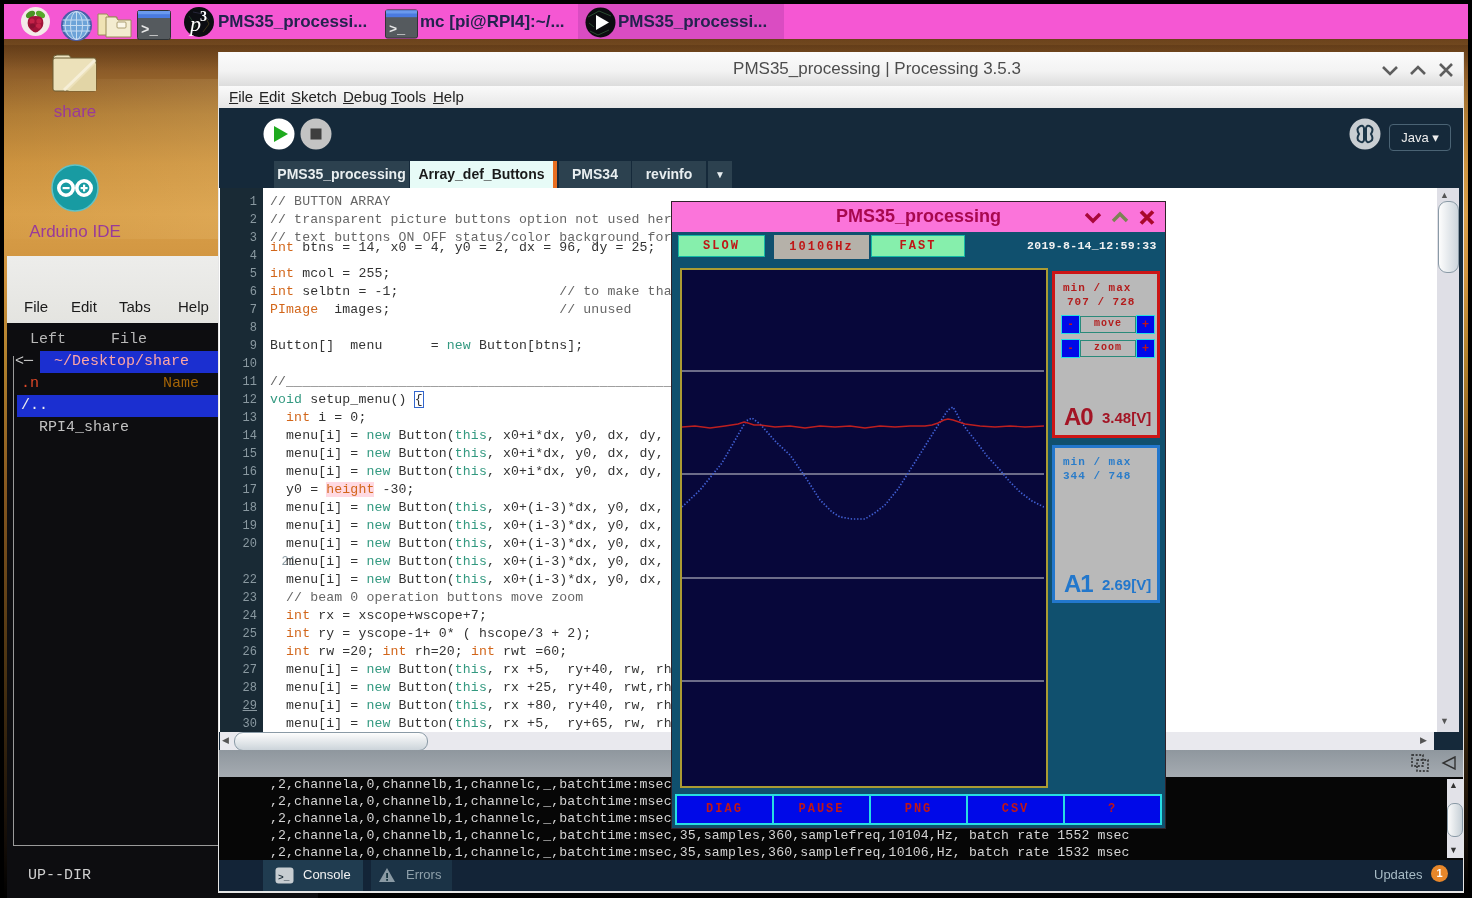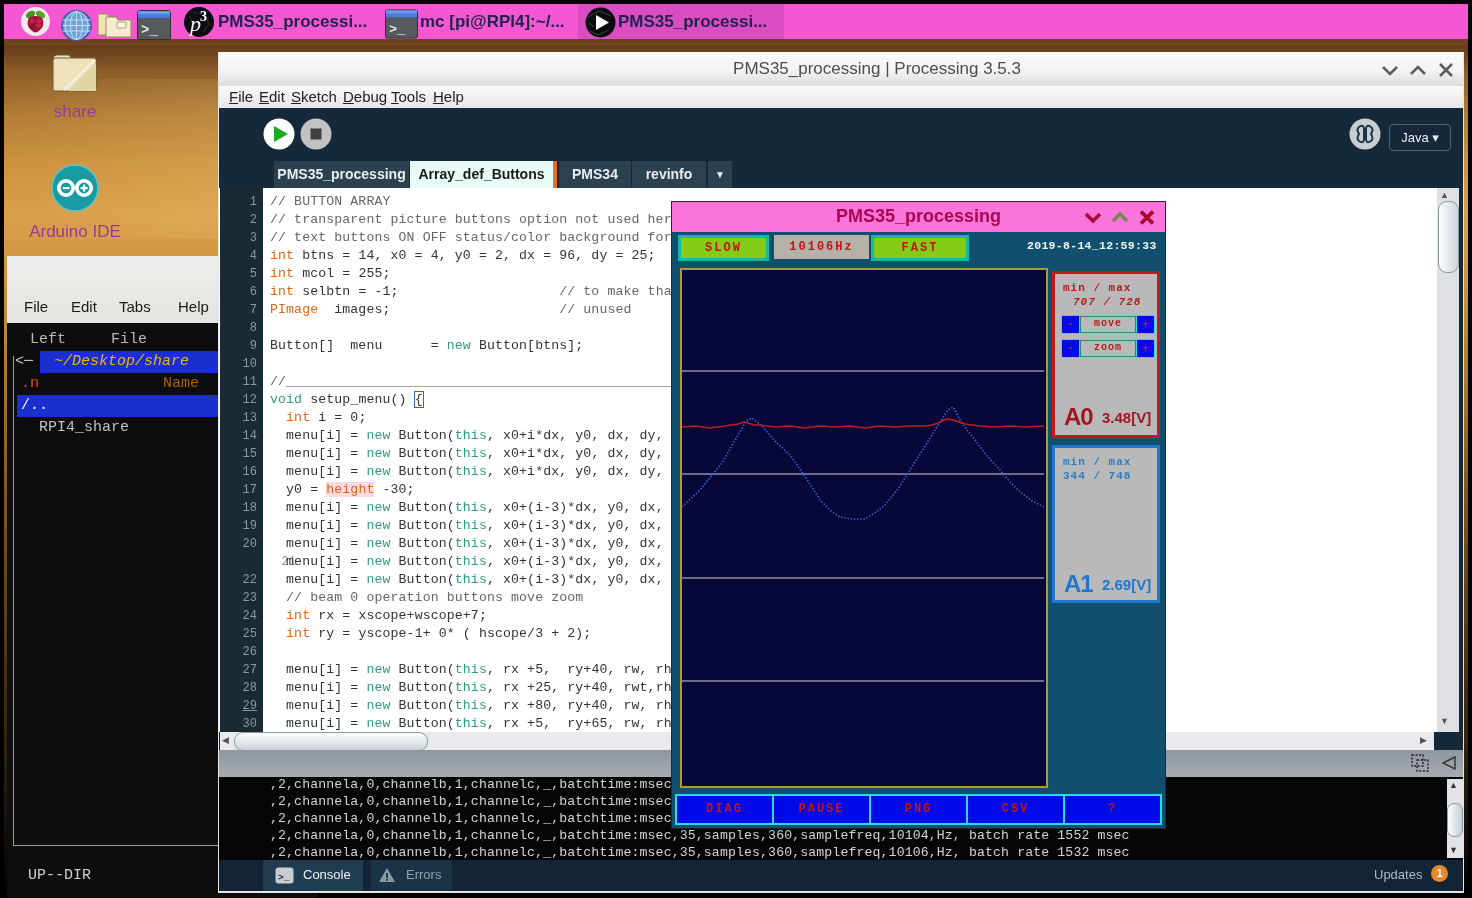--- a/index.html
+++ b/index.html
@@ -33,21 +33,21 @@
   .cl{position:absolute;left:51px;font-family:"Liberation Mono",monospace;font-size:13.2px;line-height:18px;white-space:pre;color:#333;letter-spacing:0.12px;}
   .cmt{color:#666;} .kw1{color:#d2661a;} .kw2{color:#339980;}
   #hscroll{left:1px;top:680px;width:1214px;height:18px;background:#e9e9ee;}
   #constrip{left:0;top:698px;width:1244px;height:27px;background:linear-gradient(180deg,#8f979e,#a5abb1);}
   #consolebg{left:0;top:725px;width:1244px;height:83px;background:#060606;}
   .conline{position:absolute;left:51px;font-family:"Liberation Mono",monospace;font-size:13.2px;color:#d4d4d4;line-height:17px;white-space:pre;letter-spacing:0.12px;}
   #botbar{left:0;top:808px;width:1244px;height:31px;background:#132437;}
   
   #sk{left:672px;top:202px;width:493px;height:626px;background:#10506e;outline:1px solid #30222a;}
   #sktitle{left:0;top:0;width:493px;height:30px;background:#fb74da;}
-  .skbtn{position:absolute;background:#84cc16;border:3px solid #14b8a6;}
+  .skbtn{position:absolute;background:#86efac;border:1px solid #14b8a6;}
   .skbtxt{font-family:"Liberation Mono",monospace;font-weight:bold;font-size:12px;letter-spacing:2px;color:#c01616;text-align:center;}
   #scope{left:8px;top:66px;width:364px;height:516px;background:#07073a;border:2px solid #ab9b33;}
   .panel{position:absolute;left:380px;width:102px;background:#b9b9b9;}
   .pxred{color:#b31d1d;font-family:"Liberation Mono",monospace;font-weight:bold;font-size:11px;letter-spacing:1px;white-space:pre;}
   .pxblue{color:#2a7cc9;font-family:"Liberation Mono",monospace;font-weight:bold;font-size:11px;letter-spacing:1px;white-space:pre;}
 </style>
 </head>
 <body>
 <div id="stage">
   <div class="abs" id="desk">
@@ -147,21 +147,21 @@
   <div class="abs" id="term">
     <div class="abs" id="termbar"></div>
     <div class="abs" style="left:17px;top:42px;font-size:15px;color:#1a1a1a;">File</div>
       <div class="abs" style="left:64px;top:42px;font-size:15px;color:#1a1a1a;">Edit</div>
       <div class="abs" style="left:112px;top:42px;font-size:15px;color:#1a1a1a;">Tabs</div>
       <div class="abs" style="left:171px;top:42px;font-size:15px;color:#1a1a1a;">Help</div>
 
     <div class="mcrow" style="left:23px;top:73px;color:#b8b8b8;">Left     File</div>
     <div class="abs" style="left:33px;top:95px;width:278px;height:22px;background:#1b2fd0;"></div>
     <div class="mcrow" style="left:8px;top:95px;color:#cccccc;">&lt;─</div>
-    <div class="mcrow" style="left:38px;top:95px;color:#eab308;background:#1b2fd0;font-style:italic;">&nbsp;~/Desktop/share&nbsp;</div>
+    <div class="mcrow" style="left:38px;top:95px;color:#fca5a5;background:#1b2fd0;">&nbsp;~/Desktop/share&nbsp;</div>
     <div class="mcrow" style="left:14px;top:117px;color:#e04828;">.n</div>
     <div class="mcrow" style="left:156px;top:117px;color:#a16207;">Name</div>
     <div class="abs" style="left:10px;top:139px;width:301px;height:22px;background:#1b2fd0;"></div>
     <div class="mcrow" style="left:14px;top:139px;color:#efefef;">/..</div>
     <div class="mcrow" style="left:32px;top:161px;color:#c2c2c2;">RPI4_share</div>
     <div class="abs" style="left:6px;top:100px;width:1px;height:489px;background:#9a9a9a;"></div>
     <div class="abs" style="left:6px;top:589px;width:212px;height:1px;background:#9a9a9a;"></div>
     <div class="mcrow" style="left:21px;top:609px;color:#d0d0d0;">UP--DIR</div>
   </div>
   <div class="abs" id="ide">
@@ -210,21 +210,21 @@
     <div class="abs" id="editor">
       <div class="abs" id="gutter"></div>
       <div class="abs" id="codewrap" style="left:0;top:0;width:1244px;height:544px;">
       <div class="lnum" style="top:5px;">1</div>
       <div class="cl" style="top:5px;"><span class="cmt">// BUTTON ARRAY</span></div>
       <div class="lnum" style="top:23px;">2</div>
       <div class="cl" style="top:23px;"><span class="cmt">// transparent picture buttons option not used here, see PMS33</span></div>
       <div class="lnum" style="top:41px;">3</div>
       <div class="cl" style="top:41px;"><span class="cmt">// text buttons ON OFF status/color background for state</span></div>
       <div class="lnum" style="top:59px;">4</div>
-      <div class="cl" style="top:59px;"><span class="kw1">int</span> btns = 14, x0 = 4, y0 = 2, dx = 96, dy = 25;</div>
+      <div class="cl" style="top:51px;"><span class="kw1">int</span> btns = 14, x0 = 4, y0 = 2, dx = 96, dy = 25;</div>
       <div class="lnum" style="top:77px;">5</div>
       <div class="cl" style="top:77px;"><span class="kw1">int</span> mcol = 255;</div>
       <div class="lnum" style="top:95px;">6</div>
       <div class="cl" style="top:95px;"><span class="kw1">int</span> selbtn = -1;                    <span class="cmt">// to make that none is selected</span></div>
       <div class="lnum" style="top:113px;">7</div>
       <div class="cl" style="top:113px;"><span class="kw1">PImage</span>  images;                     <span class="cmt">// unused</span></div>
       <div class="lnum" style="top:131px;">8</div>
       <div class="lnum" style="top:149px;">9</div>
       <div class="cl" style="top:149px;">Button[]  menu      = <span class="kw2">new</span> Button[btns];</div>
       <div class="lnum" style="top:167px;">10</div>
@@ -252,20 +252,21 @@
       <div class="cl" style="top:365px;">  menu[i] = <span class="kw2">new</span> Button(<span class="kw2">this</span>, x0+(i-3)*dx, y0, dx, dy, "d"); i++;</div>
       <div class="lnum" style="top:383px;">22</div>
       <div class="cl" style="top:383px;">  menu[i] = <span class="kw2">new</span> Button(<span class="kw2">this</span>, x0+(i-3)*dx, y0, dx, dy, "e"); i++;</div>
       <div class="lnum" style="top:401px;">23</div>
       <div class="cl" style="top:401px;">  <span class="cmt">// beam 0 operation buttons move zoom</span></div>
       <div class="lnum" style="top:419px;">24</div>
       <div class="cl" style="top:419px;">  <span class="kw1">int</span> rx = xscope+wscope+7;</div>
       <div class="lnum" style="top:437px;">25</div>
       <div class="cl" style="top:437px;">  <span class="kw1">int</span> ry = yscope-1+ 0* ( hscope/3 + 2);</div>
       <div class="lnum" style="top:455px;">26</div>
+      <div class="cl" style="top:455px;">  <span class="kw1">int</span> rw =20; <span class="kw1">int</span> rh=20; <span class="kw1">int</span> rwt =60;</div>
       <div class="lnum" style="top:473px;">27</div>
       <div class="cl" style="top:473px;">  menu[i] = <span class="kw2">new</span> Button(<span class="kw2">this</span>, rx +5,  ry+40, rw, rh, "&lt;"); i++;</div>
       <div class="lnum" style="top:491px;">28</div>
       <div class="cl" style="top:491px;">  menu[i] = <span class="kw2">new</span> Button(<span class="kw2">this</span>, rx +25, ry+40, rwt,rh, "m"); i++;</div>
       <div class="lnum" style="top:509px;text-decoration:underline;">29</div>
       <div class="cl" style="top:509px;">  menu[i] = <span class="kw2">new</span> Button(<span class="kw2">this</span>, rx +80, ry+40, rw, rh, "&gt;"); i++;</div>
       <div class="lnum" style="top:527px;">30</div>
       <div class="cl" style="top:527px;">  menu[i] = <span class="kw2">new</span> Button(<span class="kw2">this</span>, rx +5,  ry+65, rw, rh, "-"); i++;</div>
       </div>
       <div class="abs" style="left:1240px;top:0;width:4px;height:544px;background:#15293a;"></div>
@@ -348,21 +349,21 @@
           <line x1="0" y1="308" x2="362" y2="308"></line>
           <line x1="0" y1="411" x2="362" y2="411"></line>
         </g>
         <polyline fill="none" stroke="#4160d4" stroke-width="1.7" stroke-dasharray="1.4 1.8" points="0,237 18,220 40,193 64,151 70,148 78,154 94,172 108,185 124,208 138,230 150,242 158,247 170,249 183,249 194,242 203,235 216,219 228,200 240,181 253,160 262,146 266,140 271,137 275,144 278,150 285,160 293,170 305,186 318,200 328,212 338,222 350,231 362,237"></polyline>
         <polyline fill="none" stroke="#bd1f1f" stroke-width="1.4" points="0,157 13,156 28,158 43,156 56,154 62,152 66,153 72,155 78,155 93,157 108,156 123,158 138,156 153,157 168,156 183,158 198,156 213,157 228,156 243,156 250,155 256,153 262,150 266,149 271,150 277,152 283,154 298,156 313,157 328,156 343,157 362,156"></polyline>
       </svg>
     </div>
 
     <div class="abs panel" style="top:69px;height:161px;border:3px solid #cc1515;">
       <div class="abs pxred" style="left:8px;top:8px;">min / max</div>
-      <div class="abs pxred" style="left:18px;top:22px;font-style:italic;">707 / 728</div>
+      <div class="abs pxred" style="left:12px;top:22px;">707 / 728</div>
       <div class="abs" style="left:6px;top:41px;width:17px;height:17px;background:#0009e8;border:1px solid #27dde2;color:#c01616;font-weight:bold;text-align:center;line-height:16px;font-size:12px;">-</div>
       <div class="abs" style="left:25px;top:42px;width:54px;height:15px;background:#b9b9b9;border:1px solid #2a8a7a;">
           <div class="pxred" style="text-align:center;margin-top:1px;font-size:10px;">move</div>
         </div>
       <div class="abs" style="left:81px;top:41px;width:17px;height:17px;background:#0009e8;border:1px solid #27dde2;color:#c01616;font-weight:bold;text-align:center;line-height:16px;font-size:12px;">+</div>
       <div class="abs" style="left:6px;top:65px;width:17px;height:17px;background:#0009e8;border:1px solid #27dde2;color:#c01616;font-weight:bold;text-align:center;line-height:16px;font-size:12px;">-</div>
       <div class="abs" style="left:25px;top:66px;width:54px;height:15px;background:#b9b9b9;border:1px solid #2a8a7a;">
           <div class="pxred" style="text-align:center;margin-top:1px;font-size:10px;">zoom</div>
         </div>
       <div class="abs" style="left:81px;top:65px;width:17px;height:17px;background:#0009e8;border:1px solid #27dde2;color:#c01616;font-weight:bold;text-align:center;line-height:16px;font-size:12px;">+</div>

